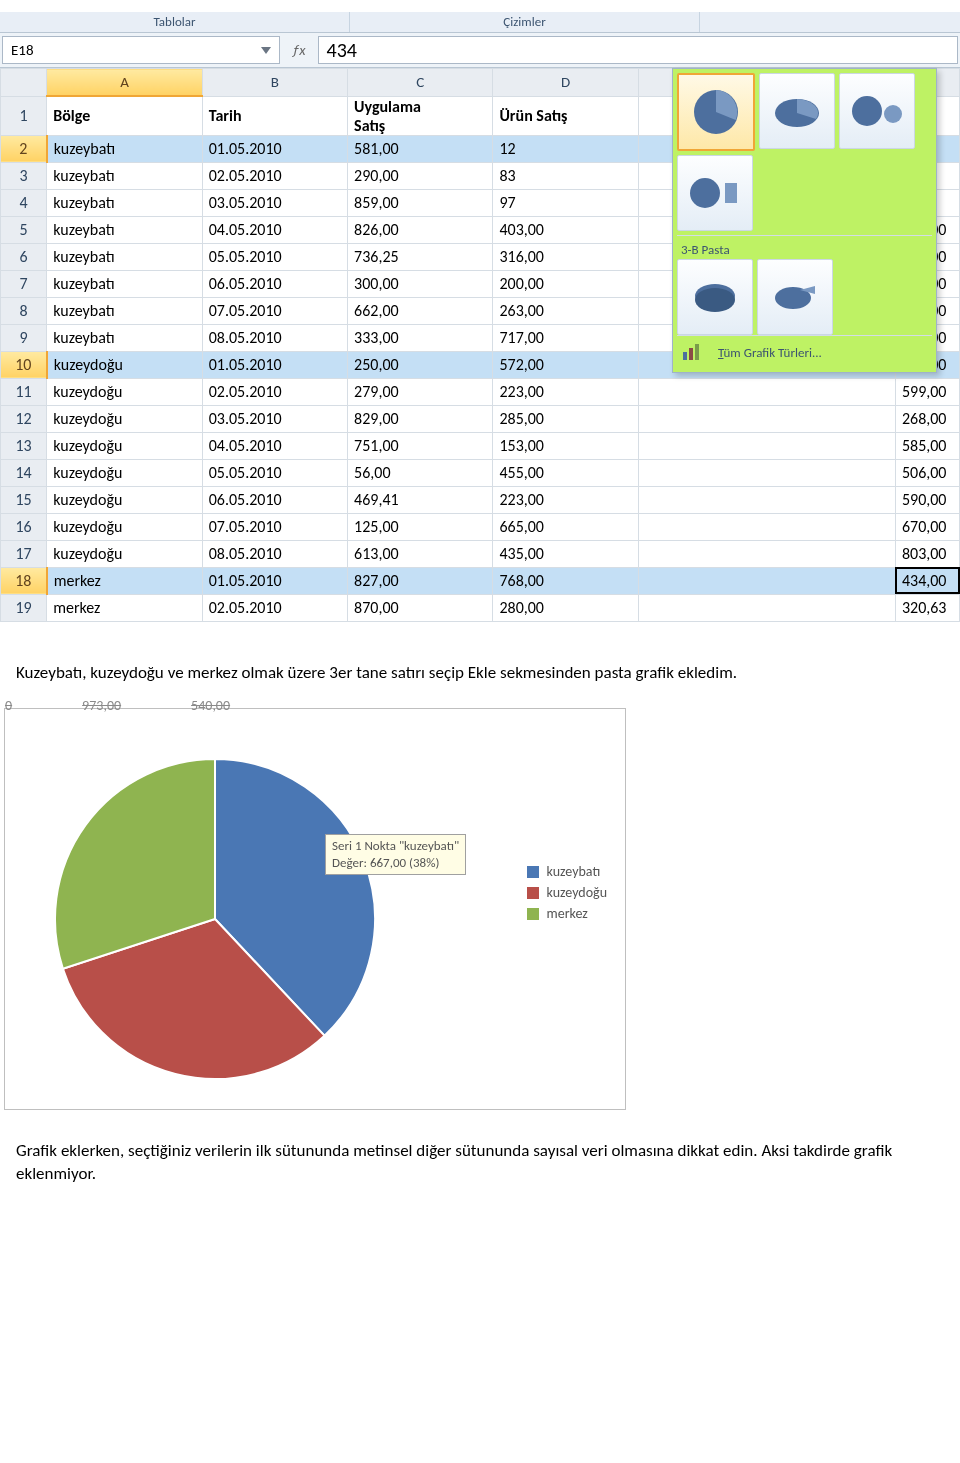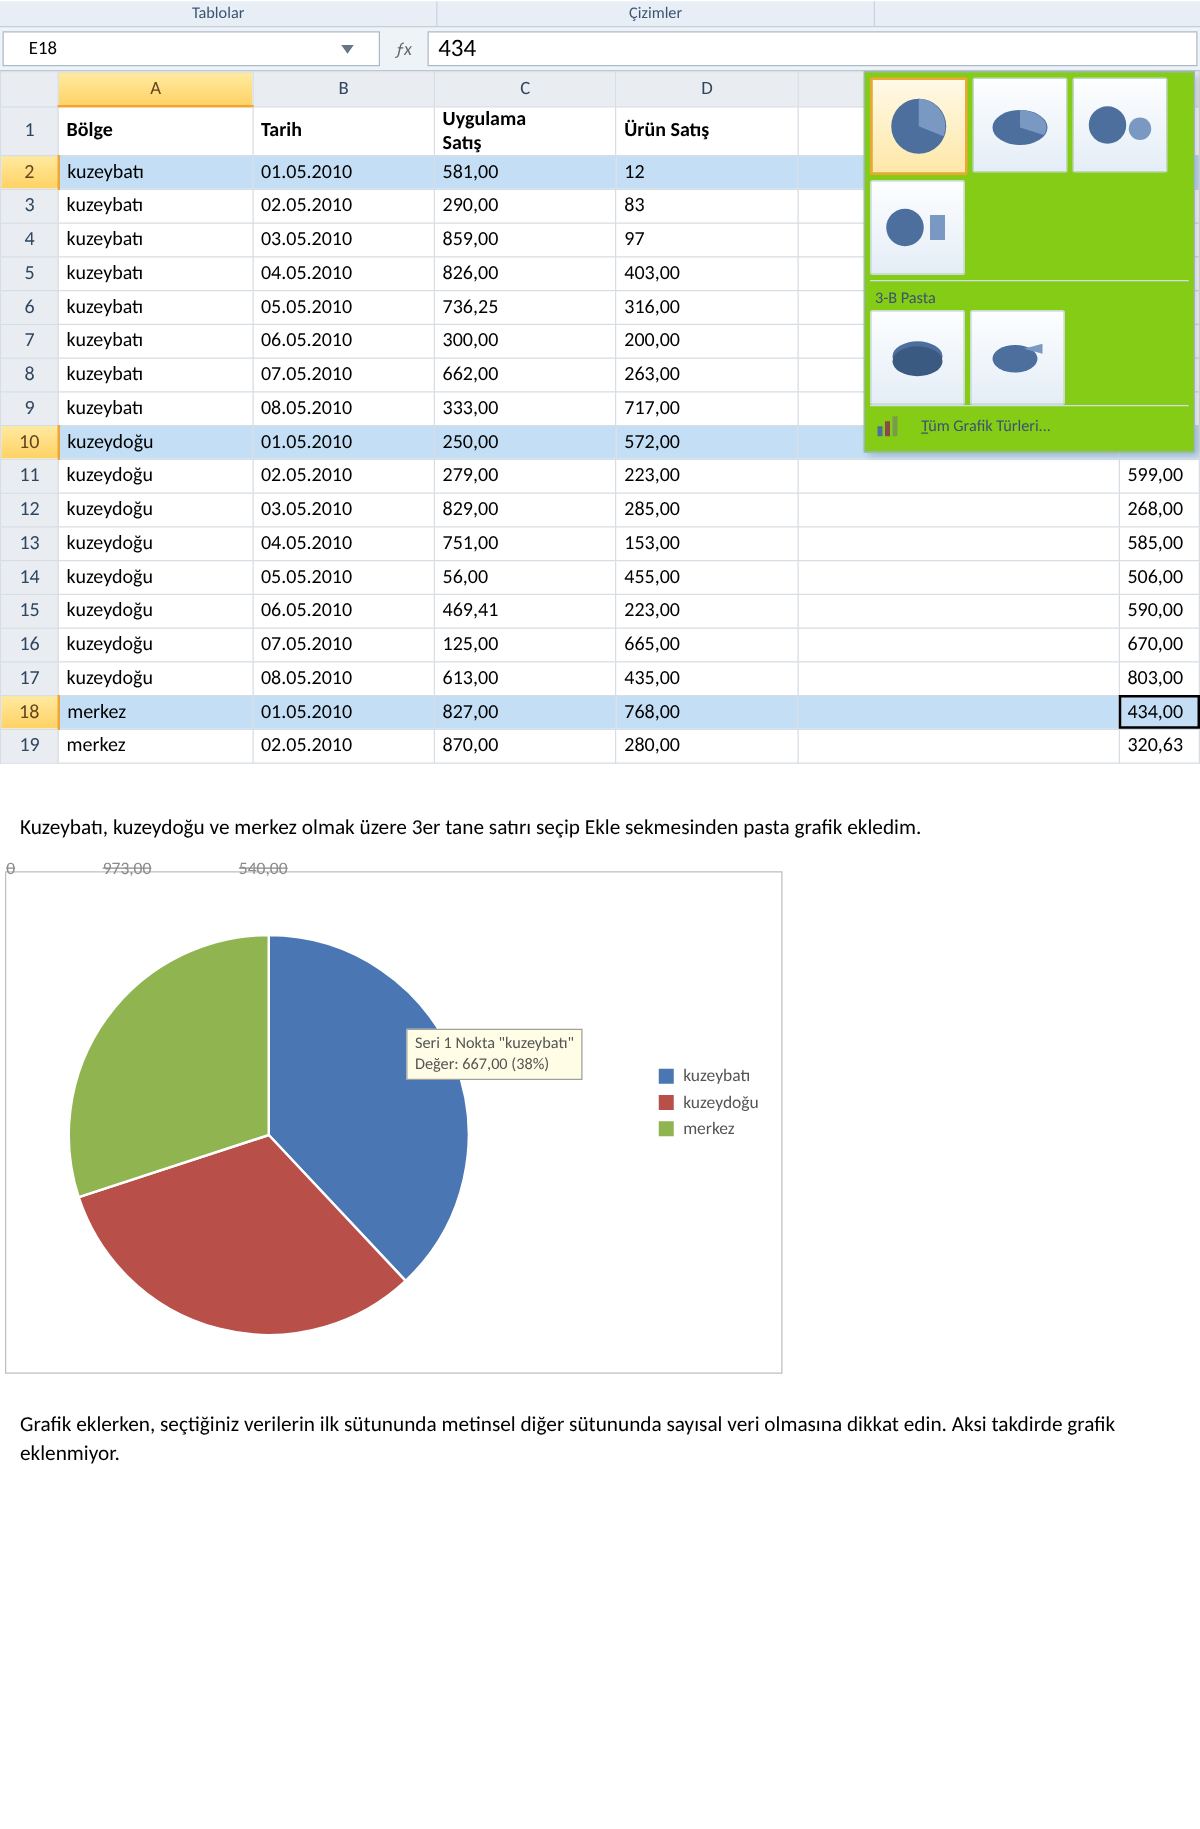--- a/index.html
+++ b/index.html
@@ -1,28 +1,28 @@
 <!DOCTYPE html>
 <html><head>
 <meta charset="utf-8">
 <style>
   body{margin:0;font-family:Calibri,Arial,sans-serif;font-size:14.5px;color:#000;background:#fff}
-  .page{width:960px;margin:1px auto}
+  .page{width:960px;margin:12px auto}
   
   .ribbon-groups{display:flex;border-bottom:1px solid #b9c6d3;background:#e8eef6}
   .rg{flex:1;text-align:center;font-size:13px;color:#3c5470;padding:2px 0 3px;border-right:1px solid #c7d4e1}
   .rg.last{border-right:none;flex:0 0 260px}
   
   .fbar-row{display:flex;align-items:stretch;height:34px;background:#eef3f8;border-bottom:1px solid #b9c6d3}
-  .namebox{width:260px;display:flex;align-items:center;justify-content:space-between;border:1px solid #abb8c7;background:#fff;margin:3px 2px;padding:0 20px;font-size:15px}
+  .namebox{width:260px;display:flex;align-items:center;justify-content:space-between;border:1px solid #abb8c7;background:#fff;margin:3px 2px;padding:0 8px;font-size:15px}
   .drop-v{width:0;height:0;border-left:5px solid transparent;border-right:5px solid transparent;border-top:7px solid #6a7583}
   .fx-icon{font-style:italic;color:#666;padding:0 10px;display:flex;align-items:center}
   .fbar-in{flex:1;border:1px solid #abb8c7;background:#fff;margin:3px 2px;display:flex;align-items:center;padding:0 8px;font-size:20px}
   
-  .chart-popup{position:absolute;right:4px;top:0;width:255px;background:#84cc16;border:1px solid #9fb3c8;box-shadow:3px 3px 6px rgba(0,0,0,.2);padding:4px;z-index:50}
+  .chart-popup{position:absolute;right:23px;top:0;width:255px;background:#bef264;border:1px solid #9fb3c8;box-shadow:3px 3px 6px rgba(0,0,0,.2);padding:4px;z-index:50}
   .cp-row{display:flex;gap:4px;justify-content:flex-start}
   .cp-btn{width:74px;height:74px;border:1px solid #cbd7e4;background:linear-gradient(#fdfeff,#e4edf6);border-radius:2px;display:flex;align-items:center;justify-content:center}
   .cp-btn.sel{border:2px solid #f0a636;background:linear-gradient(#fff9e6,#fee8a8)}
   .cp-label{font-size:13px;color:#3c5470;padding:6px 4px 2px;border-top:1px solid #d2dde8;margin-top:4px}
   .cp-all{display:flex;align-items:center;gap:17px;padding:6px 4px;border-top:1px solid #d2dde8;font-size:13px;color:#3c5470}
   .cp-all .u{text-decoration:underline}
   
   .sheet{position:relative}
   .gridwrap{}
   table.g{border-collapse:collapse;width:100%;font-size:16px}

